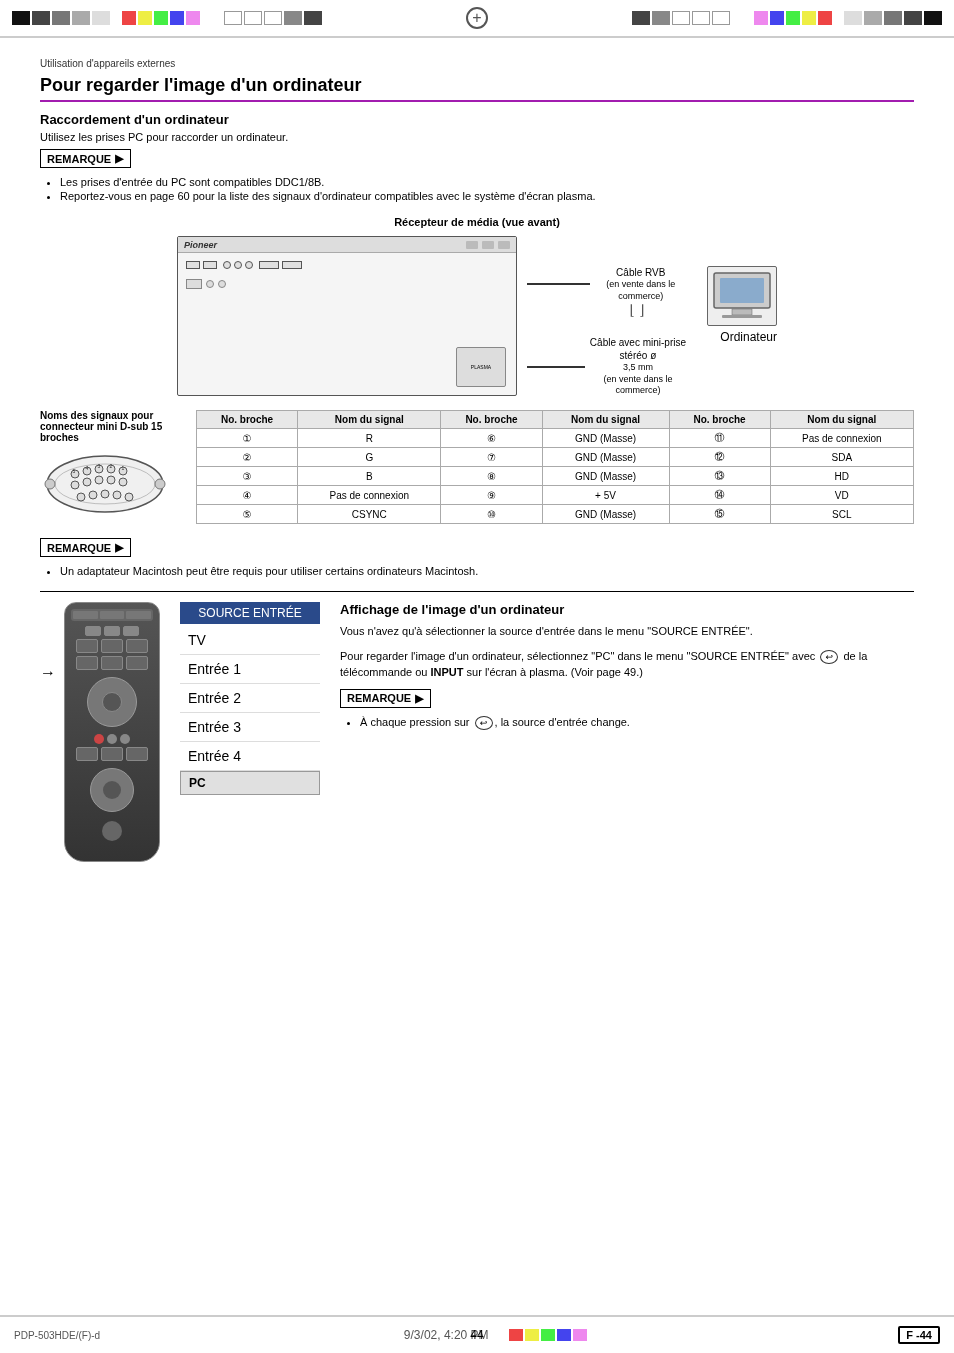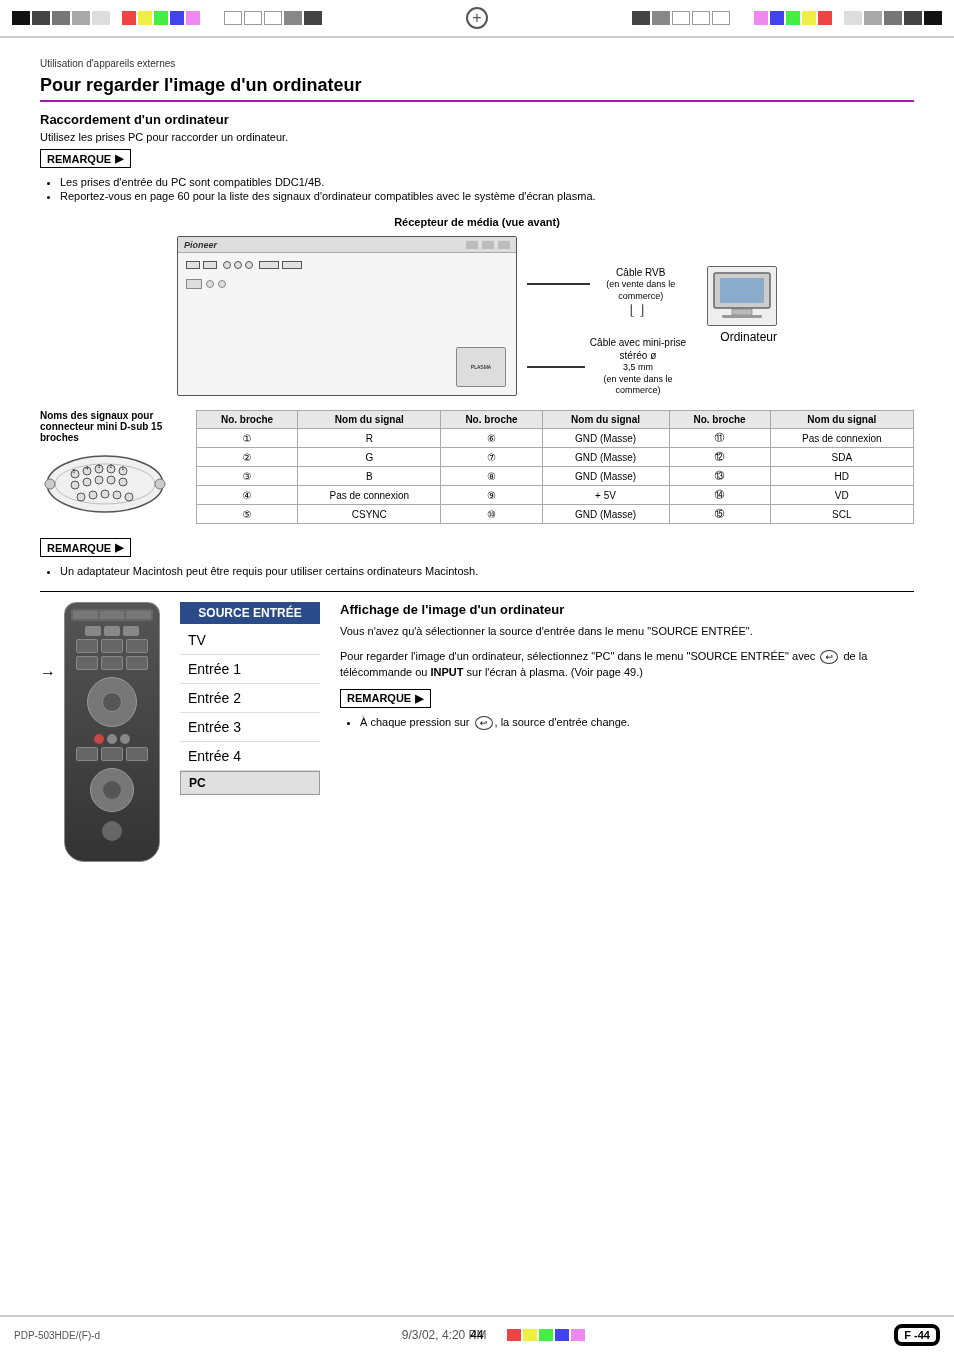--- a/index.html
+++ b/index.html
@@ -302,21 +302,21 @@
 
     
     .source-entree-box {
       width: 140px;
       flex-shrink: 0;
     }
     .source-header {
       background: #2a4a8a;
       color: #fff;
       font-size: 12px;
-      font-weight: bold;
+      font-weight: normal;
       padding: 4px 16px;
       text-align: center;
       margin-bottom: 2px;
     }
     .source-item {
       padding: 6px 8px;
       border-bottom: 1px solid #ddd;
       font-size: 14px;
     }
     .source-item-pc {
@@ -342,23 +342,23 @@
       line-height: 1.5;
     }
     .bottom-bar-text {
       font-size: 10px;
       color: #555;
     }
     .page-number {
       margin-left: auto;
       font-size: 11px;
       font-weight: bold;
-      border: 4px solid #000000;
+      border: 2px solid #000000;
       padding: 1px 6px;
-      border-radius: 8px;
+      border-radius: 2px;
     }
 
     
     .section-divider {
       border: none;
       border-top: 1.5px solid #000;
       margin: 6px 0 10px 0;
     }
 
     
@@ -439,21 +439,21 @@
   <div class="subtitle">Raccordement d'un ordinateur</div>
   <div class="body-text">Utilisez les prises PC pour raccorder un ordinateur.</div>
 
   <div style="display:flex; align-items:center; margin-bottom:4px;">
     <div class="note-box">
       <span>REMARQUE</span>
       <span class="arrow">▶</span>
     </div>
   </div>
   <ul class="note-list">
-    <li>Les prises d'entrée du PC sont compatibles DDC1/4B.</li>
+    <li>Les prises d'entrée du PC sont compatibles DDC1/8B.</li>
     <li>Reportez-vous en page 60 pour la liste des signaux d'ordinateur compatibles avec le système d'écran plasma.</li>
   </ul>
 
   <div class="diagram-section">
     <div class="diagram-title">Récepteur de média (vue avant)</div>
 
     <div style="display:flex; justify-content:center; align-items:flex-start; gap:0;">
 
       <div style="position:relative;">
         <div class="media-receiver">

